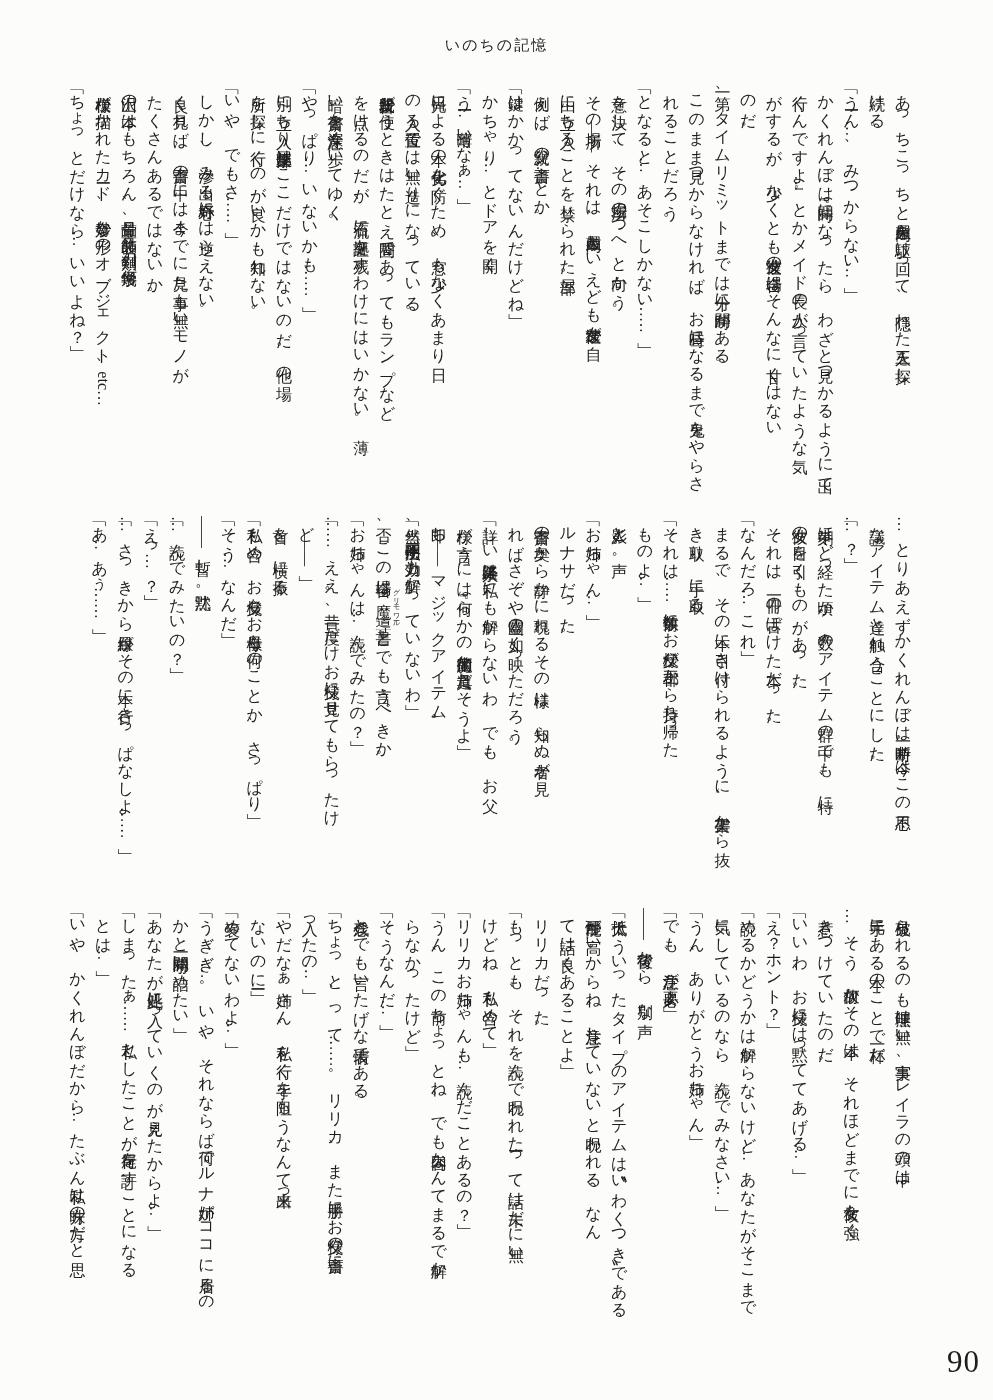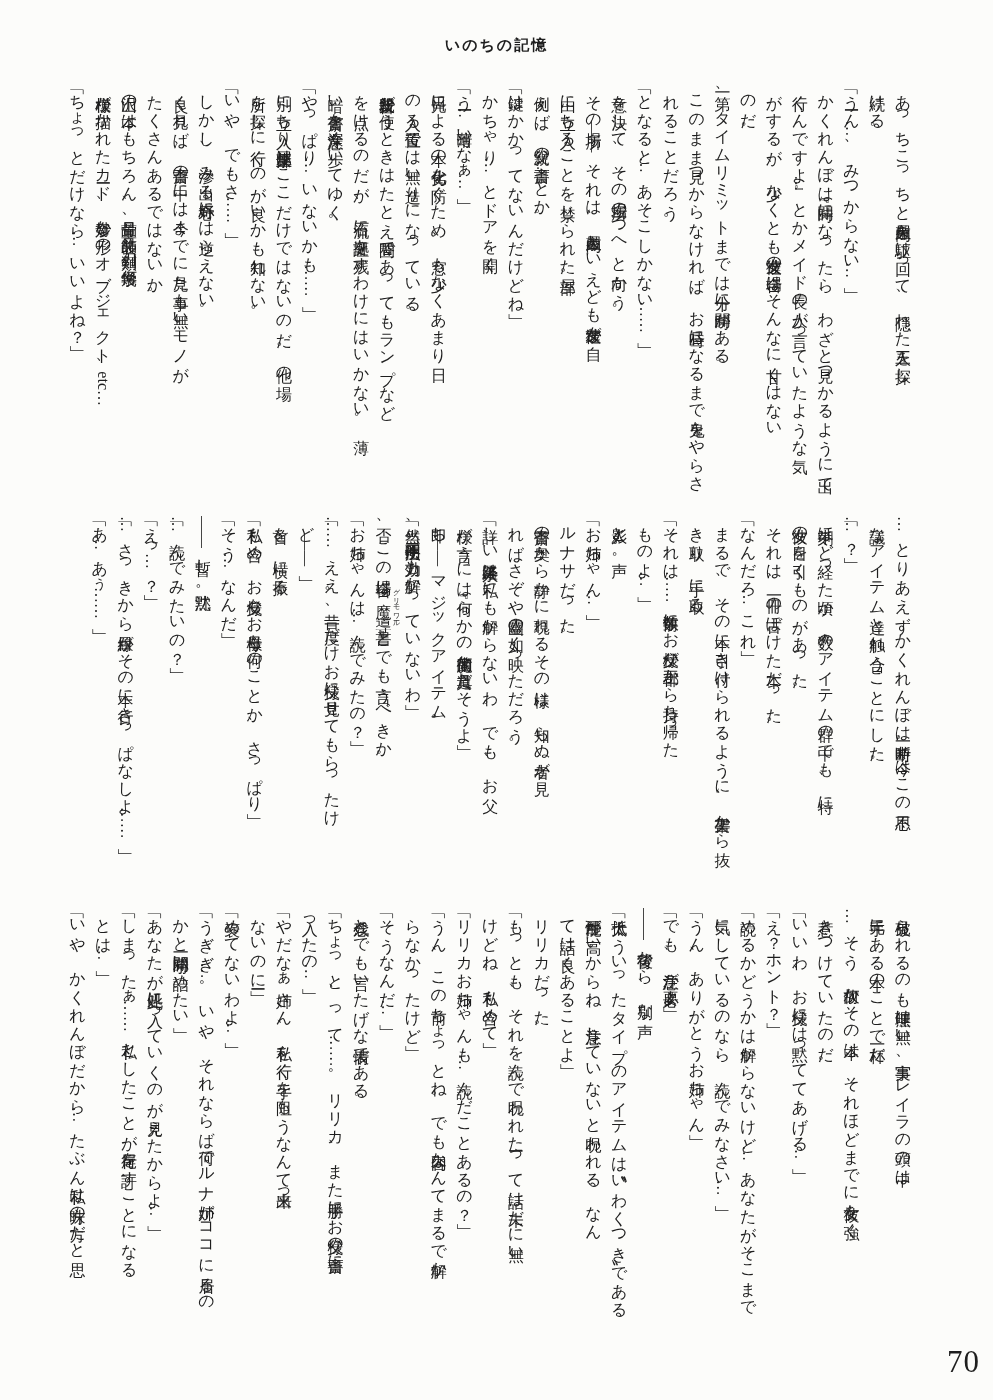--- a/index.html
+++ b/index.html
@@ -18,21 +18,21 @@
     overflow: hidden;
   }
   .page-title {
     position: absolute;
     top: 36px;
     left: 0;
     right: 0;
     text-align: center;
     font-size: 15px;
     letter-spacing: 2px;
-    font-weight: 700;
+    font-weight: 400;
   }
   .band {
     position: absolute;
     right: 77px;
     width: 858px;
     writing-mode: vertical-rl;
     text-orientation: mixed;
   }
   .band-1 { top: 84px;  height: 440px; }
   .band-2 { top: 516px; height: 392px; }
@@ -163,14 +163,14 @@
       <p class="tline">ないのにー」</p>
       <p class="tline">「褒めてないわよ…」</p>
       <p class="tline">「うぎぎ…。いや、それならば何でルナ姉がココに居るの</p>
       <p class="tline">かと小一時間問い詰めたい」</p>
       <p class="tline">「あなたが此処に入っていくのが見えたからよ…」</p>
       <p class="tline">「しまったぁ……私としたことが尾行を許すことになる</p>
       <p class="tline">とは…」</p>
       <p class="tline">「いや、かくれんぼだから…たぶん私は味方の方だと思</p>
     </div>
 
-  <div class="page-number">70</div>
+  <div class="page-number">90</div>
 </div>
 
 </body></html>

